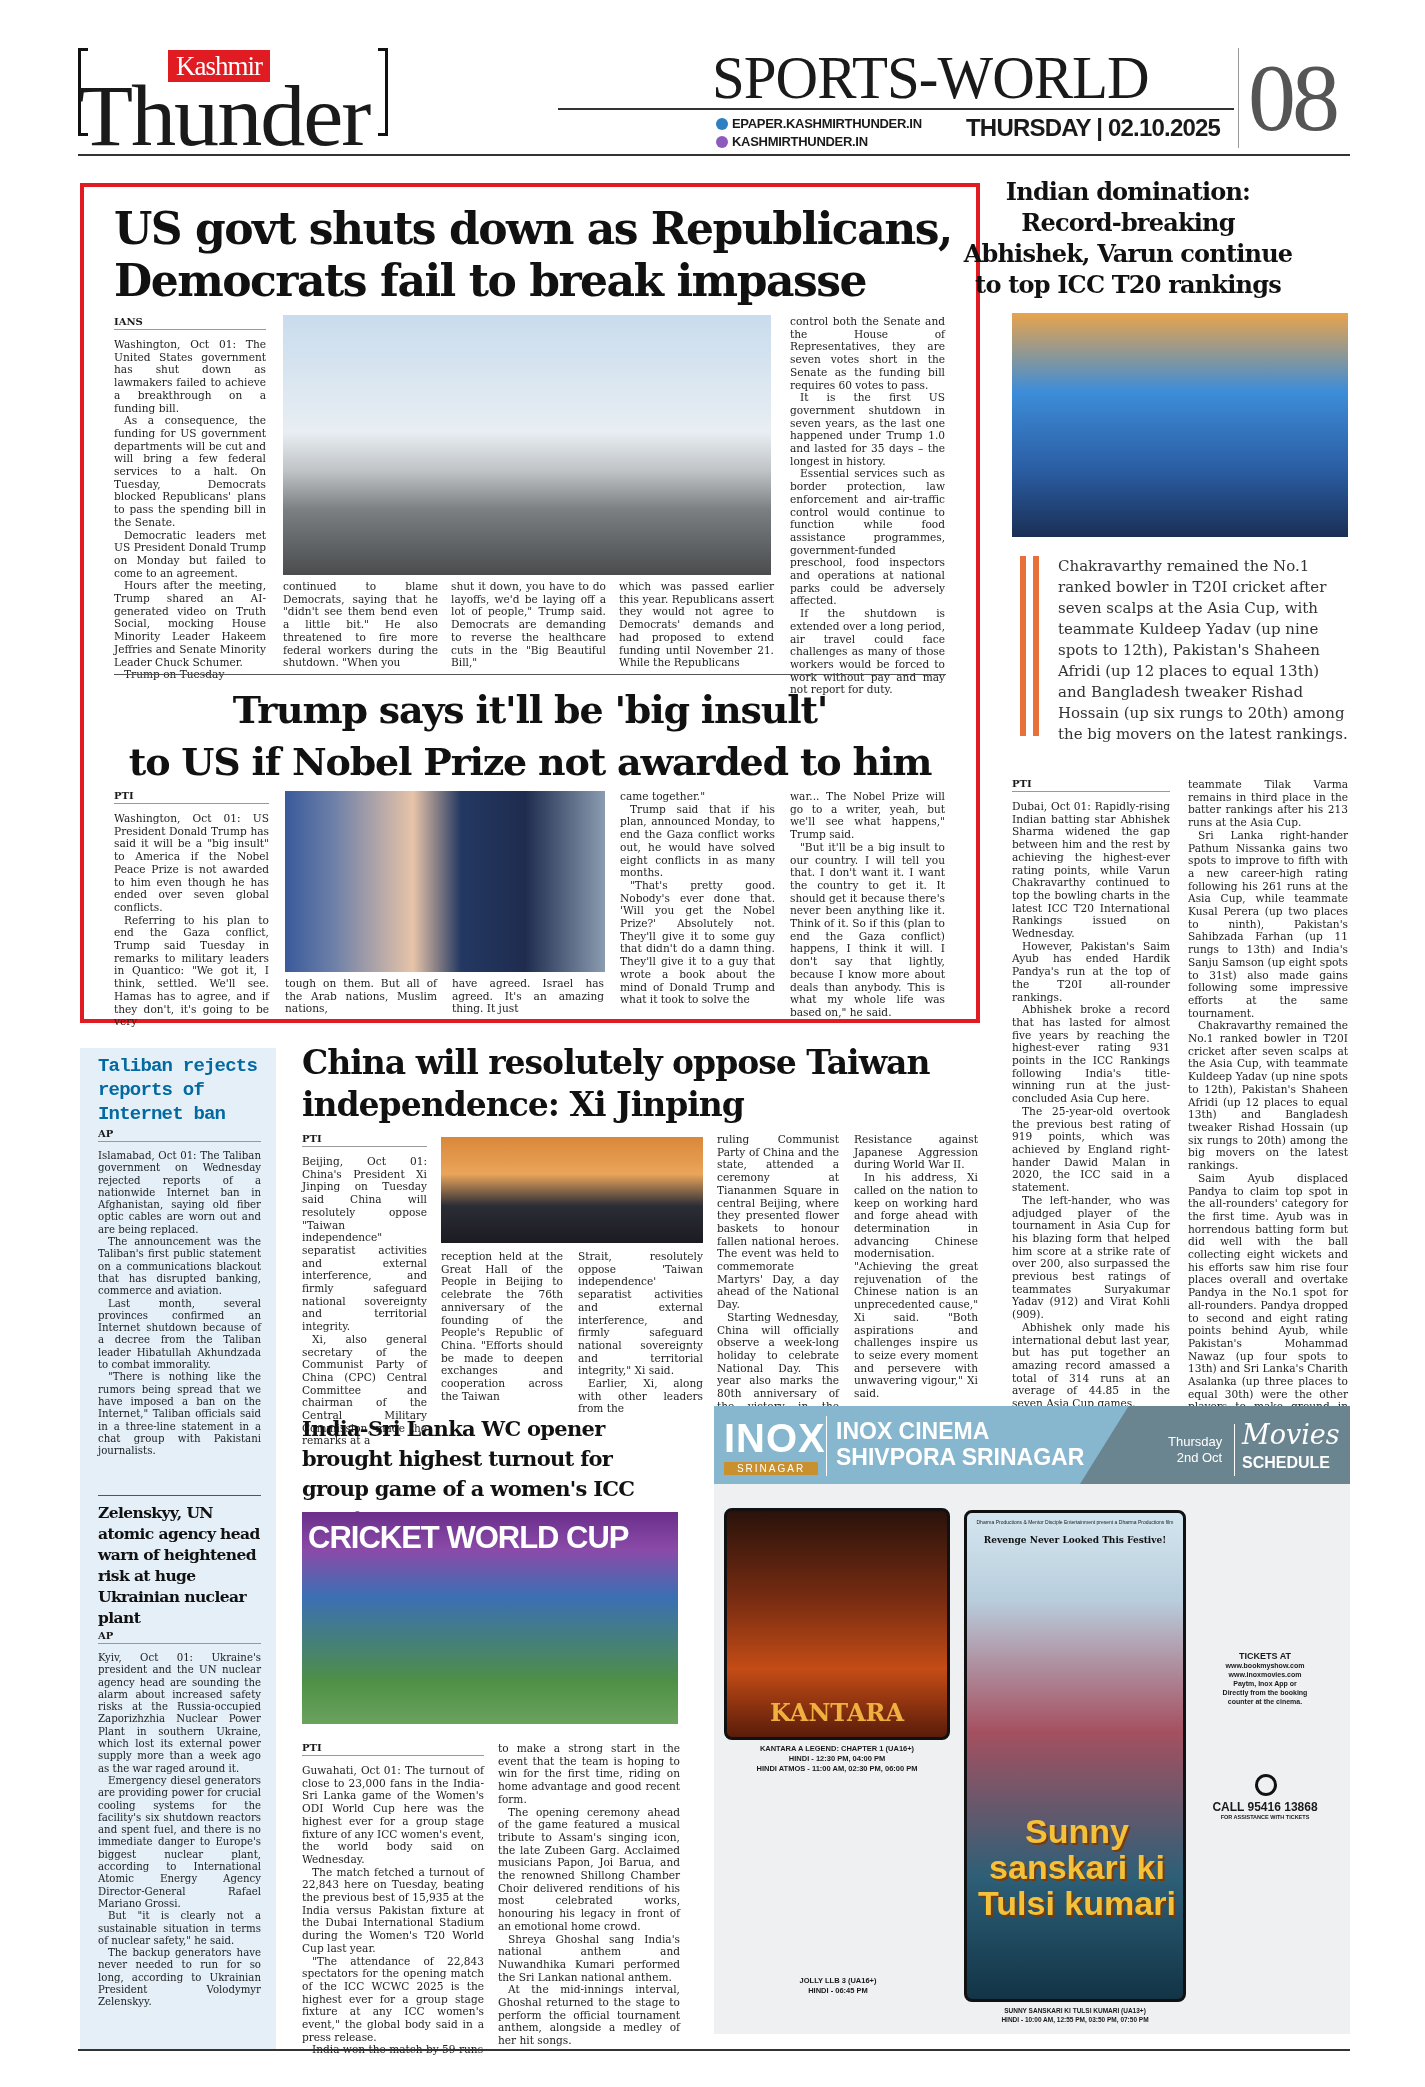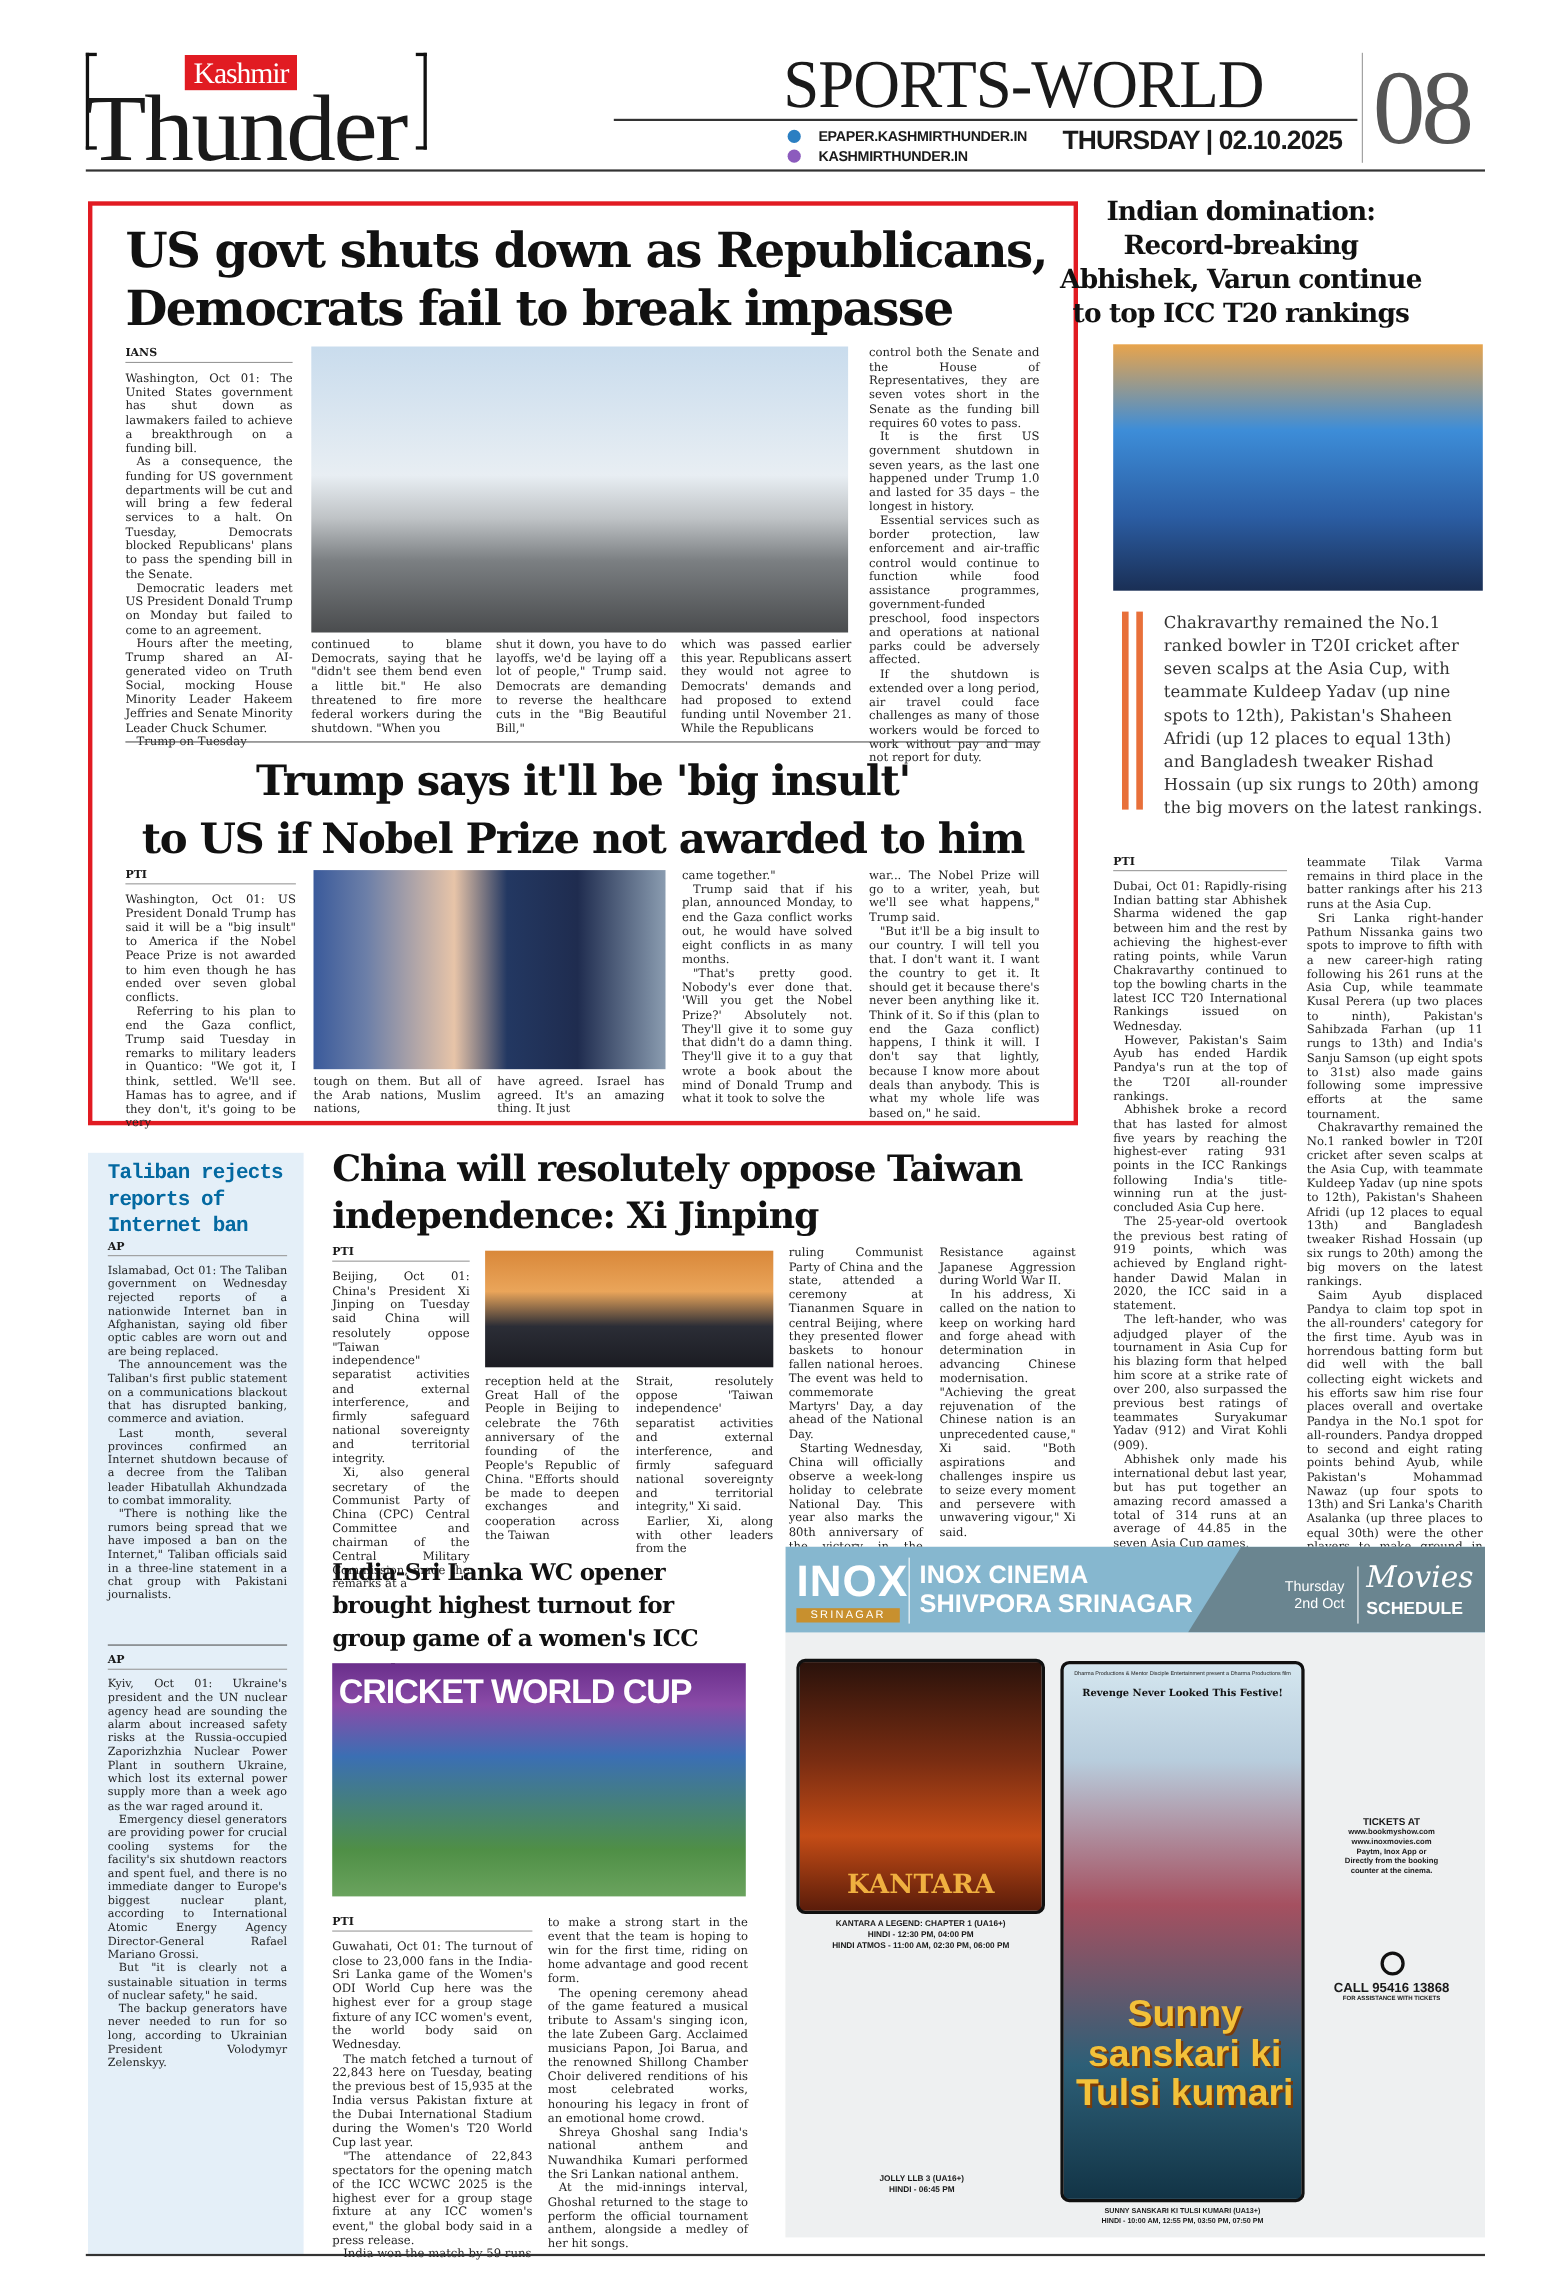--- a/index.html
+++ b/index.html
@@ -9,21 +9,21 @@
 .logo-bracket-l,.logo-bracket-r{position:absolute;top:0;width:10px;height:88px;border:3px solid #111}
 .logo-bracket-l{left:0;border-right:none}
 .logo-bracket-r{left:300px;border-left:none}
 .logo-kashmir{position:absolute;left:90px;top:2px;background:#e11b22;color:#fff;font-family:"Liberation Serif",serif;font-size:27px;padding:0 8px;line-height:32px;letter-spacing:-1px}
 .logo-thunder{position:absolute;left:0;top:28px;font-family:"Liberation Serif",serif;font-size:86px;line-height:80px;letter-spacing:-2px;transform:scaleX(1.05);transform-origin:left}
 .section-title{left:712px;top:44px;font-family:"Liberation Serif",serif;font-size:62px;line-height:66px;letter-spacing:-1px;transform:scaleX(.95);transform-origin:left}
 .section-rule{left:558px;top:108px;width:676px;height:2px;background:#333}
 .page-no{left:1248px;top:48px;font-family:"Liberation Serif",serif;font-size:96px;color:#555;line-height:100px;letter-spacing:-4px}
 .vsep{left:1238px;top:48px;width:1px;height:100px;background:#999}
 .web-links{left:716px;top:115px;font-family:"Liberation Sans",sans-serif;font-size:13px;font-weight:bold;line-height:18px;letter-spacing:-.3px}
-.web-links div{display:flex;align-items:center;gap:16px}
+.web-links div{display:flex;align-items:center;gap:4px}
 .web-links .ic{width:12px;height:12px;border-radius:50%;display:inline-block}
 .dateline{left:966px;top:114px;font-family:"Liberation Sans",sans-serif;font-size:24px;font-weight:bold;letter-spacing:-.8px}
 .head-rule{left:78px;top:154px;width:1272px;height:2px;background:#333}
 
 .redbox{left:80px;top:183px;width:900px;height:840px;border:4px solid #e11b22}
 .h1{font-family:"DejaVu Serif",serif;font-weight:bold;color:#111;letter-spacing:-1.5px}
 .credit{font-family:"DejaVu Serif",serif;font-size:10px;font-weight:bold;border-bottom:1px solid #999;padding-bottom:2px;margin-bottom:8px}
 .col{font-family:"DejaVu Serif",serif;font-size:10.6px;line-height:12.7px;text-align:justify;color:#222}
 .col p{text-indent:10px}
 .col p:first-child{text-indent:0}
@@ -155,20 +155,21 @@
   <div class="credit" style="margin-top:2px">AP</div>
   <div class="col" style="font-size:10.2px;line-height:12.3px">
     <p>Islamabad, Oct 01: The Taliban government on Wednesday rejected reports of a nationwide Internet ban in Afghanistan, saying old fiber optic cables are worn out and are being replaced.</p>
     <p>The announcement was the Taliban's first public statement on a communications blackout that has disrupted banking, commerce and aviation.</p>
     <p>Last month, several provinces confirmed an Internet shutdown because of a decree from the Taliban leader Hibatullah Akhundzada to combat immorality.</p>
     <p>"There is nothing like the rumors being spread that we have imposed a ban on the Internet," Taliban officials said in a three-line statement in a chat group with Pakistani journalists.</p>
   </div>
 </div>
 <div class="abs hr" style="left:98px;top:1495px;width:163px"></div>
 <div class="abs" style="left:98px;top:1502px;width:163px">
+  <div class="side-h2">Zelenskyy, UN atomic agency head warn of heightened risk at huge Ukrainian nuclear plant</div>
   <div class="credit" style="margin-top:2px">AP</div>
   <div class="col" style="font-size:10.2px;line-height:12.3px">
     <p>Kyiv, Oct 01: Ukraine's president and the UN nuclear agency head are sounding the alarm about increased safety risks at the Russia-occupied Zaporizhzhia Nuclear Power Plant in southern Ukraine, which lost its external power supply more than a week ago as the war raged around it.</p>
     <p>Emergency diesel generators are providing power for crucial cooling systems for the facility's six shutdown reactors and spent fuel, and there is no immediate danger to Europe's biggest nuclear plant, according to International Atomic Energy Agency Director-General Rafael Mariano Grossi.</p>
     <p>But "it is clearly not a sustainable situation in terms of nuclear safety," he said.</p>
     <p>The backup generators have never needed to run for so long, according to Ukrainian President Volodymyr Zelenskyy.</p>
   </div>
 </div>
 
 <div class="abs h1" style="left:302px;top:1042px;width:700px;font-size:33px;line-height:42px;letter-spacing:-1px">

